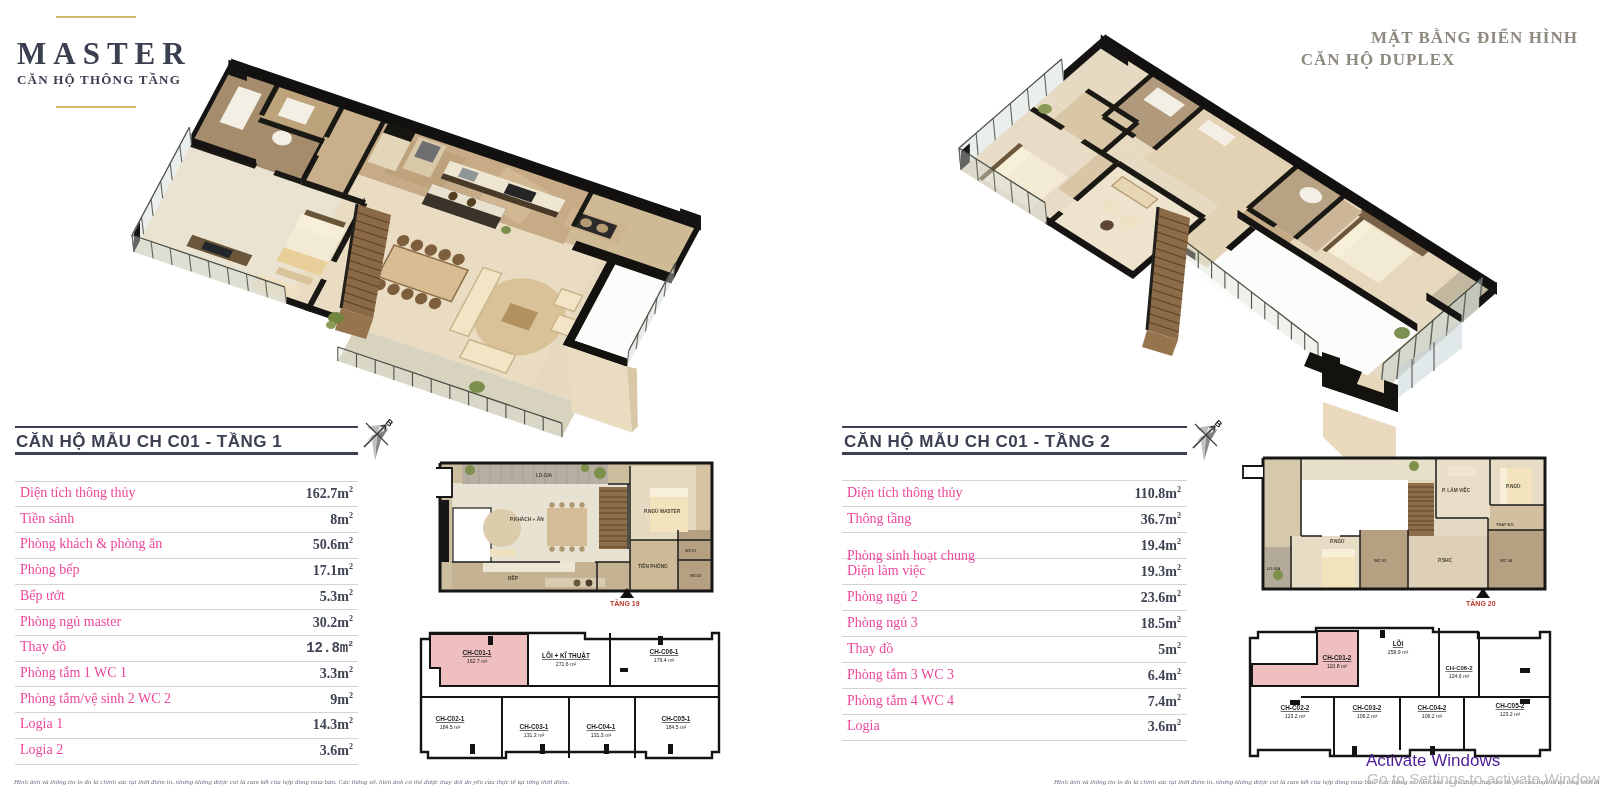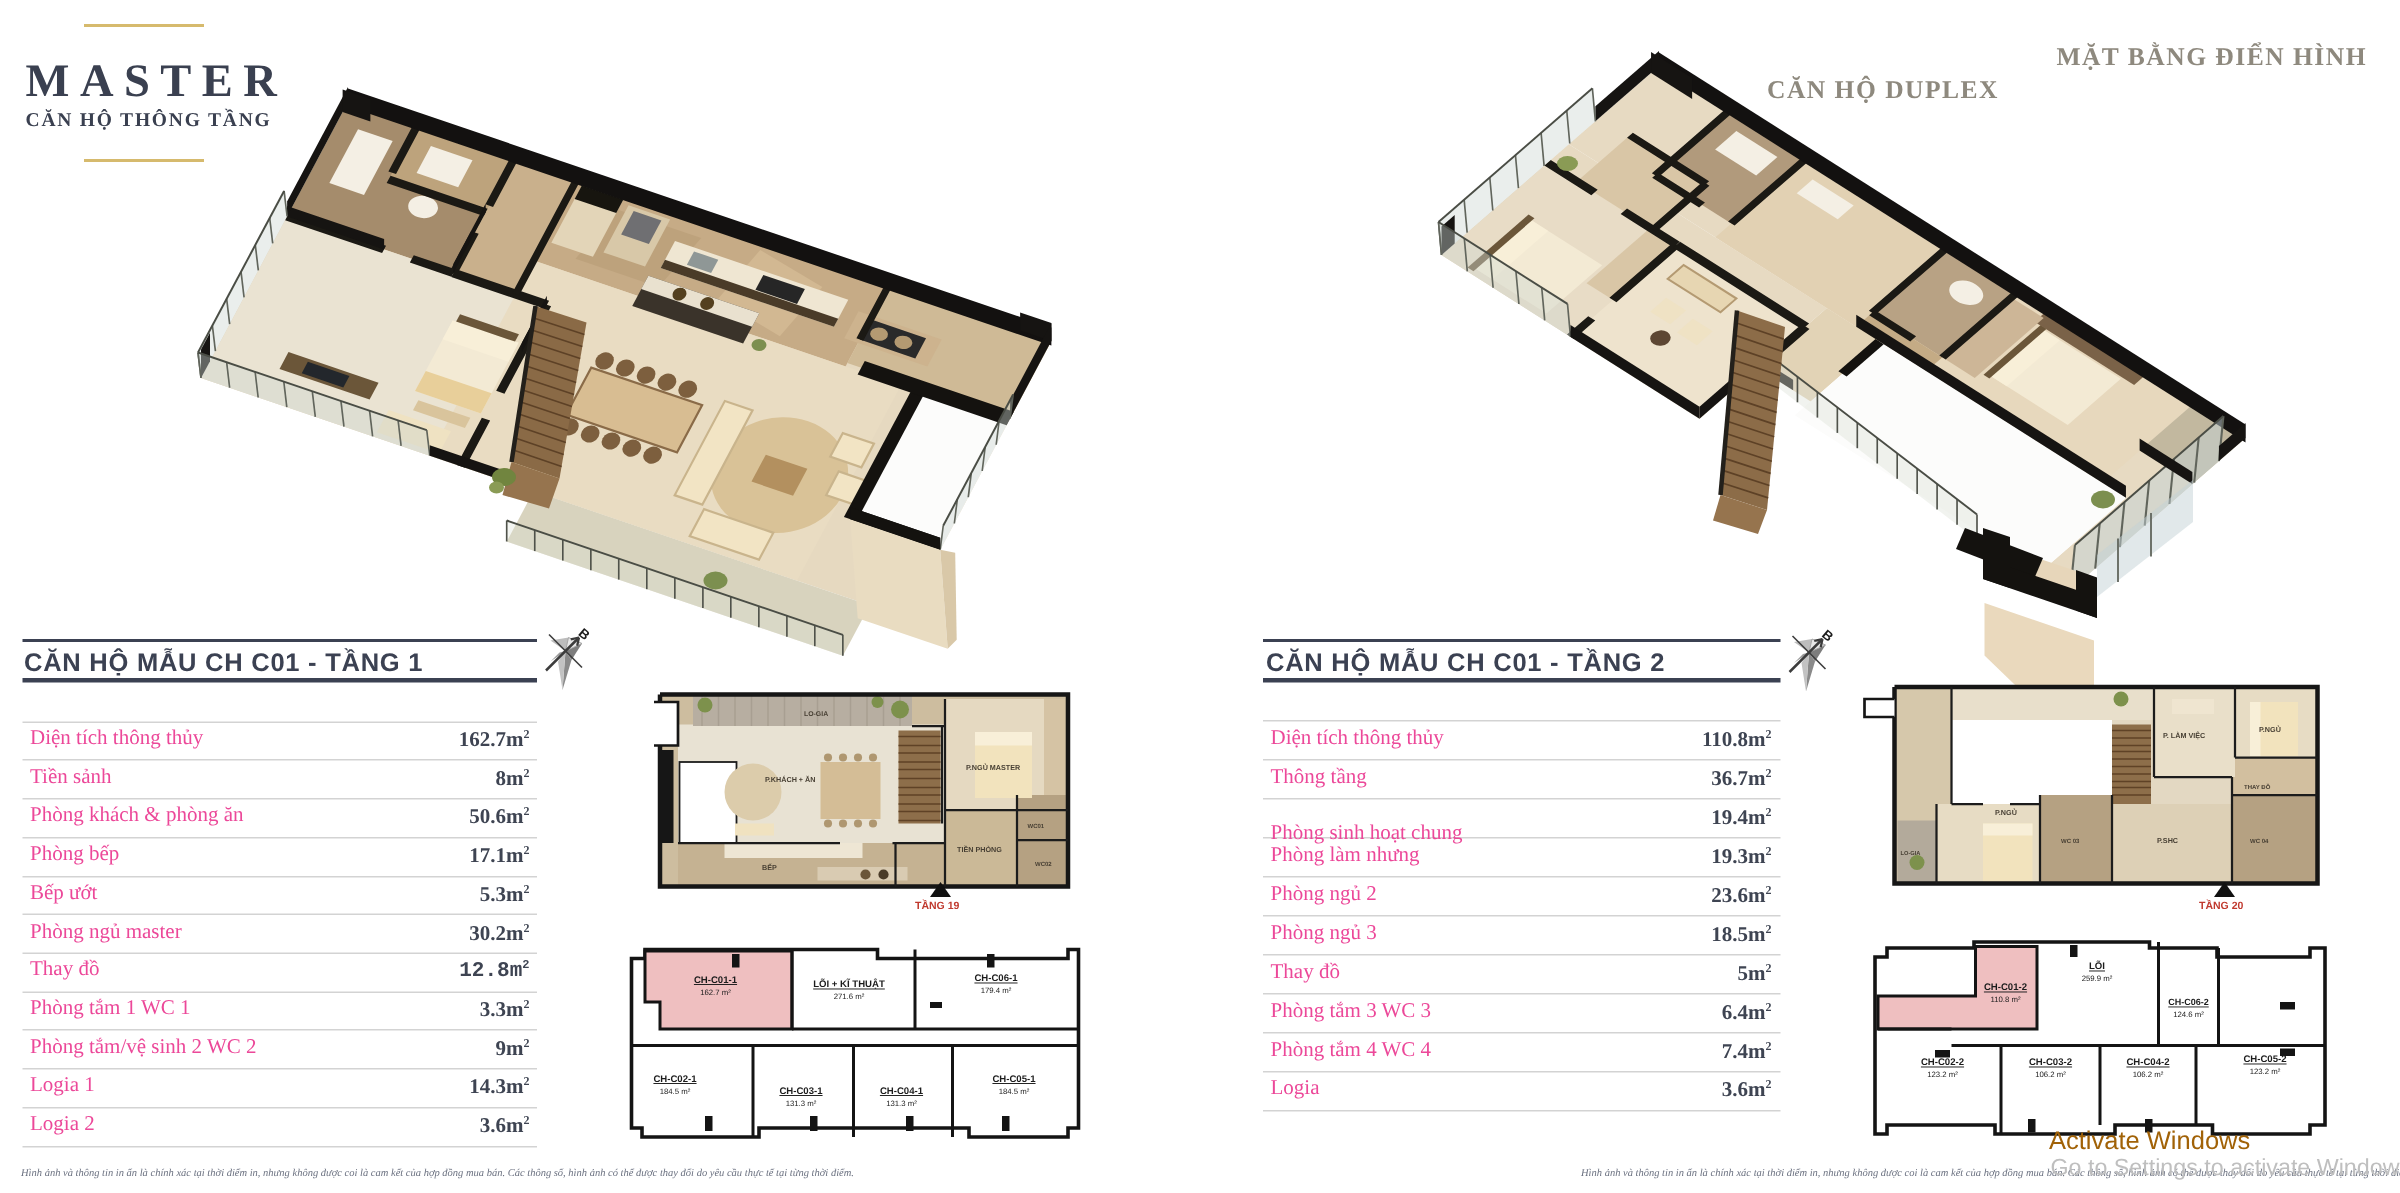--- a/index.html
+++ b/index.html
@@ -24,21 +24,21 @@
 <div class="abs" style="left:56px;top:16px;width:80px;height:2px;background:#d6ba6d;"></div>
 
 <div class="abs serif" style="left:17px;top:36px;font-size:31px;font-weight:bold;color:#3a4050;letter-spacing:7px;">MASTER</div>
 
 <div class="abs serif" style="left:17px;top:72px;font-size:13px;font-weight:bold;color:#3a4050;letter-spacing:1.2px;">CĂN HỘ THÔNG TẦNG</div>
 
 <div class="abs" style="left:56px;top:106px;width:80px;height:2px;background:#d6ba6d;"></div>
 
 <div class="abs serif" style="left:1178px;top:28px;width:400px;text-align:right;font-size:17px;font-weight:bold;color:#8e897e;letter-spacing:1px;">MẶT BẰNG ĐIỂN HÌNH</div>
 
-<div class="abs serif" style="left:1178px;top:50px;width:400px;text-align:left;font-size:17px;font-weight:bold;color:#8e897e;letter-spacing:1px;">CĂN HỘ DUPLEX</div>
+<div class="abs serif" style="left:1178px;top:50px;width:400px;text-align:center;font-size:17px;font-weight:bold;color:#8e897e;letter-spacing:1px;">CĂN HỘ DUPLEX</div>
 
 <svg class="abs" style="left:60px;top:20px;" width="700" height="450" viewBox="60 20 700 450">
 <g transform="matrix(4.62,1.57,-2.39,4.488,232,68)">
 
 <polygon points="0,0 101.5,0 101.5,41 0,41" fill="#e6d9c0"></polygon>
 
 <polygon points="48,41 96.5,41 96.5,48.5 48,48.5" fill="#d8d3be"></polygon>
 
 <polygon points="0,0 24,0 24,17 0,17" fill="#a58c6c"></polygon>
 
@@ -489,21 +489,21 @@
 
 <div class="rlabel" style="left:847px;top:484.9px;">Diện tích thông thủy</div>
 <div class="rval" style="left:1061px;top:484.9px;width:120px;">110.8m<sup>2</sup></div>
 
 <div class="rlabel" style="left:847px;top:510.8px;">Thông tầng</div>
 <div class="rval" style="left:1061px;top:510.8px;width:120px;">36.7m<sup>2</sup></div>
 
 <div class="rlabel" style="left:847px;top:548px;">Phòng sinh hoạt chung</div>
 <div class="rval" style="left:1061px;top:536.8px;width:120px;">19.4m<sup>2</sup></div>
 
-<div class="rlabel" style="left:847px;top:562.7px;">Phòng làm nhưng</div>
+<div class="rlabel" style="left:847px;top:562.7px;">Diện làm việc</div>
 <div class="rval" style="left:1061px;top:562.7px;width:120px;">19.3m<sup>2</sup></div>
 
 <div class="rlabel" style="left:847px;top:588.7px;">Phòng ngủ 2</div>
 <div class="rval" style="left:1061px;top:588.7px;width:120px;">23.6m<sup>2</sup></div>
 
 <div class="rlabel" style="left:847px;top:614.6px;">Phòng ngủ 3</div>
 <div class="rval" style="left:1061px;top:614.6px;width:120px;">18.5m<sup>2</sup></div>
 
 <div class="rlabel" style="left:847px;top:640.6px;">Thay đồ</div>
 <div class="rval" style="left:1061px;top:640.6px;width:120px;">5m<sup>2</sup></div>
@@ -811,15 +811,15 @@
       <text x="1432" y="718" text-anchor="middle" font-family="Liberation Sans" font-size="5.2" fill="#1c1c1c">106.2 m²</text>
       <text x="1510" y="708" text-anchor="middle" font-family="Liberation Sans" font-weight="bold" font-size="6.4" fill="#1c1c1c" text-decoration="underline">CH-C05-2</text>
       <text x="1510" y="716" text-anchor="middle" font-family="Liberation Sans" font-size="5.2" fill="#1c1c1c">123.2 m²</text>
     </g>
 </svg>
 
 <div class="fine" style="left:14px;top:778px;">Hình ảnh và thông tin in ấn là chính xác tại thời điểm in, nhưng không được coi là cam kết của hợp đồng mua bán. Các thông số, hình ảnh có thể được thay đổi do yêu cầu thực tế tại từng thời điểm.</div>
 
 <div class="fine" style="left:1054px;top:778px;">Hình ảnh và thông tin in ấn là chính xác tại thời điểm in, nhưng không được coi là cam kết của hợp đồng mua bán. Các thông số, hình ảnh có thể được thay đổi do yêu cầu thực tế tại từng thời điểm.</div>
 
-<div class="abs" style="left:1366px;top:751px;font-size:17px;color:#a16207;white-space:nowrap;">Activate Windows</div>
+<div class="abs" style="left:1366px;top:751px;font-size:17px;color:#4c1d95;white-space:nowrap;">Activate Windows</div>
 
 <div class="abs" style="left:1367px;top:770px;font-size:15.5px;color:#bfbfbf;white-space:nowrap;">Go to Settings to activate Windows</div>
 
 </body></html>

